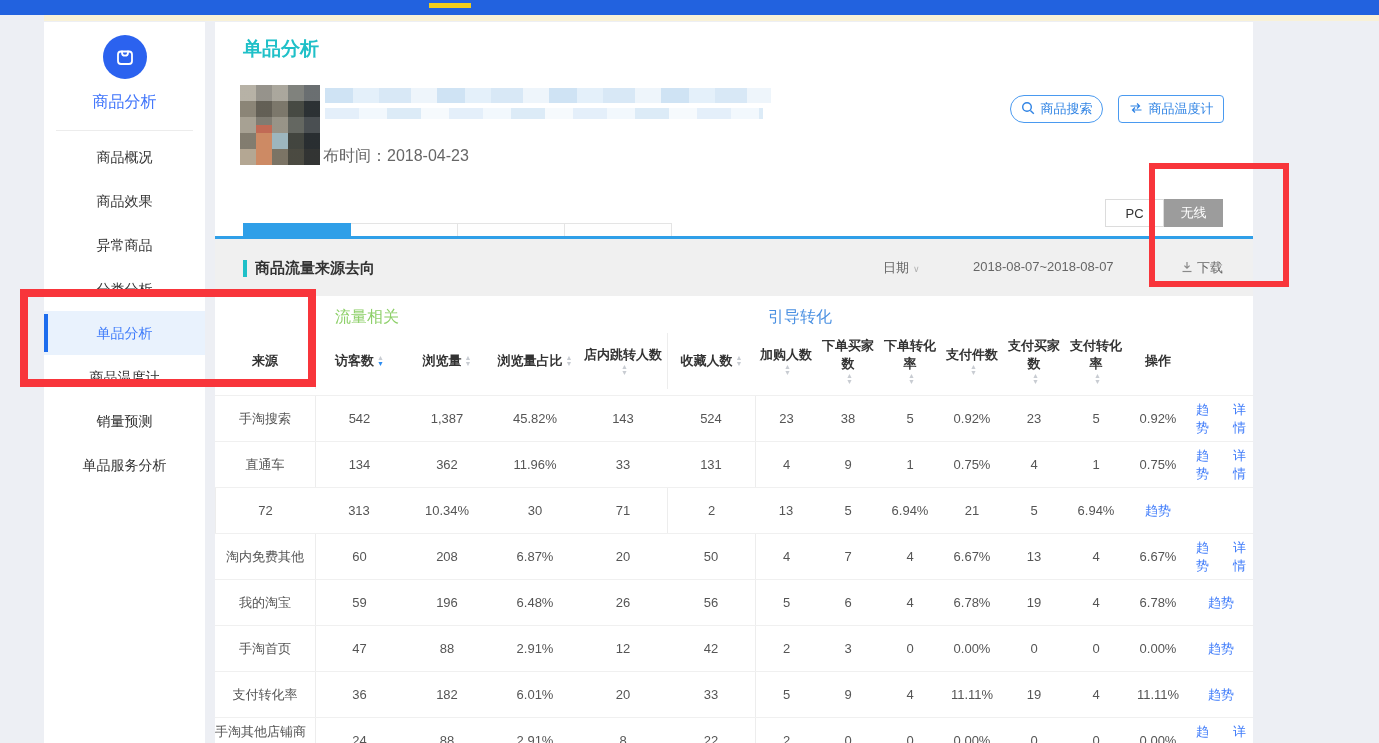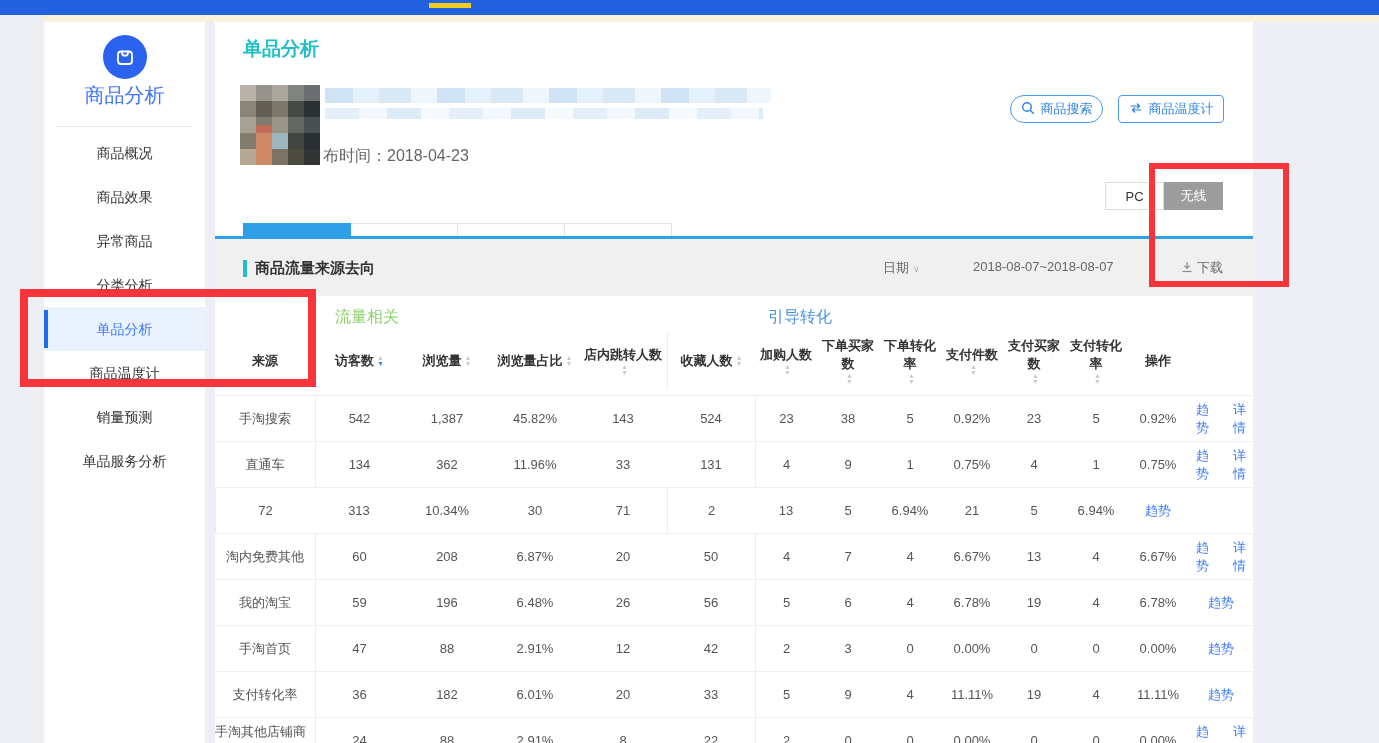--- a/index.html
+++ b/index.html
@@ -8,21 +8,21 @@
 
   
   .topbar { position:absolute; left:0; top:0; width:1379px; height:15px; background:var(--topbar-blue); }
   .topbar-marker { position:absolute; left:429px; top:3px; width:42px; height:5px; background:var(--marker-yellow); }
   .topbar-substrip { position:absolute; left:44px; top:15px; width:1335px; height:6px; background:#f8f1d7; }
 
   
   .sidebar { position:absolute; left:44px; top:22px; width:161px; height:721px; background:#fff; }
   .sidebar-head { padding-top:13px; text-align:center; }
   .sidebar-icon { width:44px; height:44px; border-radius:50%; background:#2b62ef; margin:0 auto; display:flex; align-items:center; justify-content:center; }
-  .sidebar-title { margin-top:3px; font-size:20px; color:#3f74fb; }
+  .sidebar-title { margin-top:13px; font-size:16px; color:#3f74fb; }
   .sidebar-divider { margin:17px 12px 4px; border-top:1px solid #ececec; }
   .sidebar-item { height:44px; line-height:44px; text-align:center; font-size:14px; color:#333; cursor:pointer; position:relative; }
   .sidebar-item.active { background:#e9f2fd; color:var(--link-blue); }
   .sidebar-item.active::before { content:""; position:absolute; left:0; top:3px; bottom:3px; width:4px; background:#1d6ced; }
 
   
   .content { position:absolute; left:215px; top:22px; width:1038px; height:721px; background:#fff; }
   .page-title { position:absolute; left:28px; top:14px; font-size:19px; font-weight:bold; color:var(--teal); }
 
   
@@ -49,21 +49,21 @@
 
   
   .tabs { position:absolute; left:28px; top:173px; height:41px; display:flex;margin-top:28px; }
   .tab { height:41px; line-height:40px; padding:0 23px; font-size:15px; color:#555; background:#fefefe;
     border:1px solid #e4e4e4; border-left:none; cursor:pointer; }
   .tab:first-child { border-left:1px solid #e4e4e4; }
   .tab.active { background:var(--accent-blue); color:#fff; border-color:var(--accent-blue); }
   .tabs-underline { position:absolute; left:0; top:214px; width:1038px; height:3px; background:var(--accent-blue); }
 
   
-  .toggle { position:absolute; top:160px; height:32px; display:flex; left:890px;justify-content:flex-end; }
+  .toggle { position:absolute; top:177px; height:32px; display:flex; left:890px;justify-content:flex-end; }
   .tg { width:59px; height:28px; font-size:13px; display:flex; align-items:center; justify-content:center; cursor:pointer; }
   .tg.pc { background:#fff; border:1px solid #dcdcdc; color:#333; }
   .tg.wl { background:var(--wireless-gray); color:#fff; }
 
   
   .band { position:absolute; left:0; top:217px; width:1038px; height:57px; background:#f0f0f0; }
   .band-title { position:absolute; left:40px; top:20px; font-size:15px; font-weight:bold; color:#333; }
   .band-accent { position:absolute; left:28px; top:21px; width:4px; height:17px; background:var(--teal); }
   .date-ctl { position:absolute; left:668px; top:20px; font-size:13px; color:#666; cursor:pointer; }
   .caret { font-size:9px; color:#b0b0b0; margin-left:4px; }

